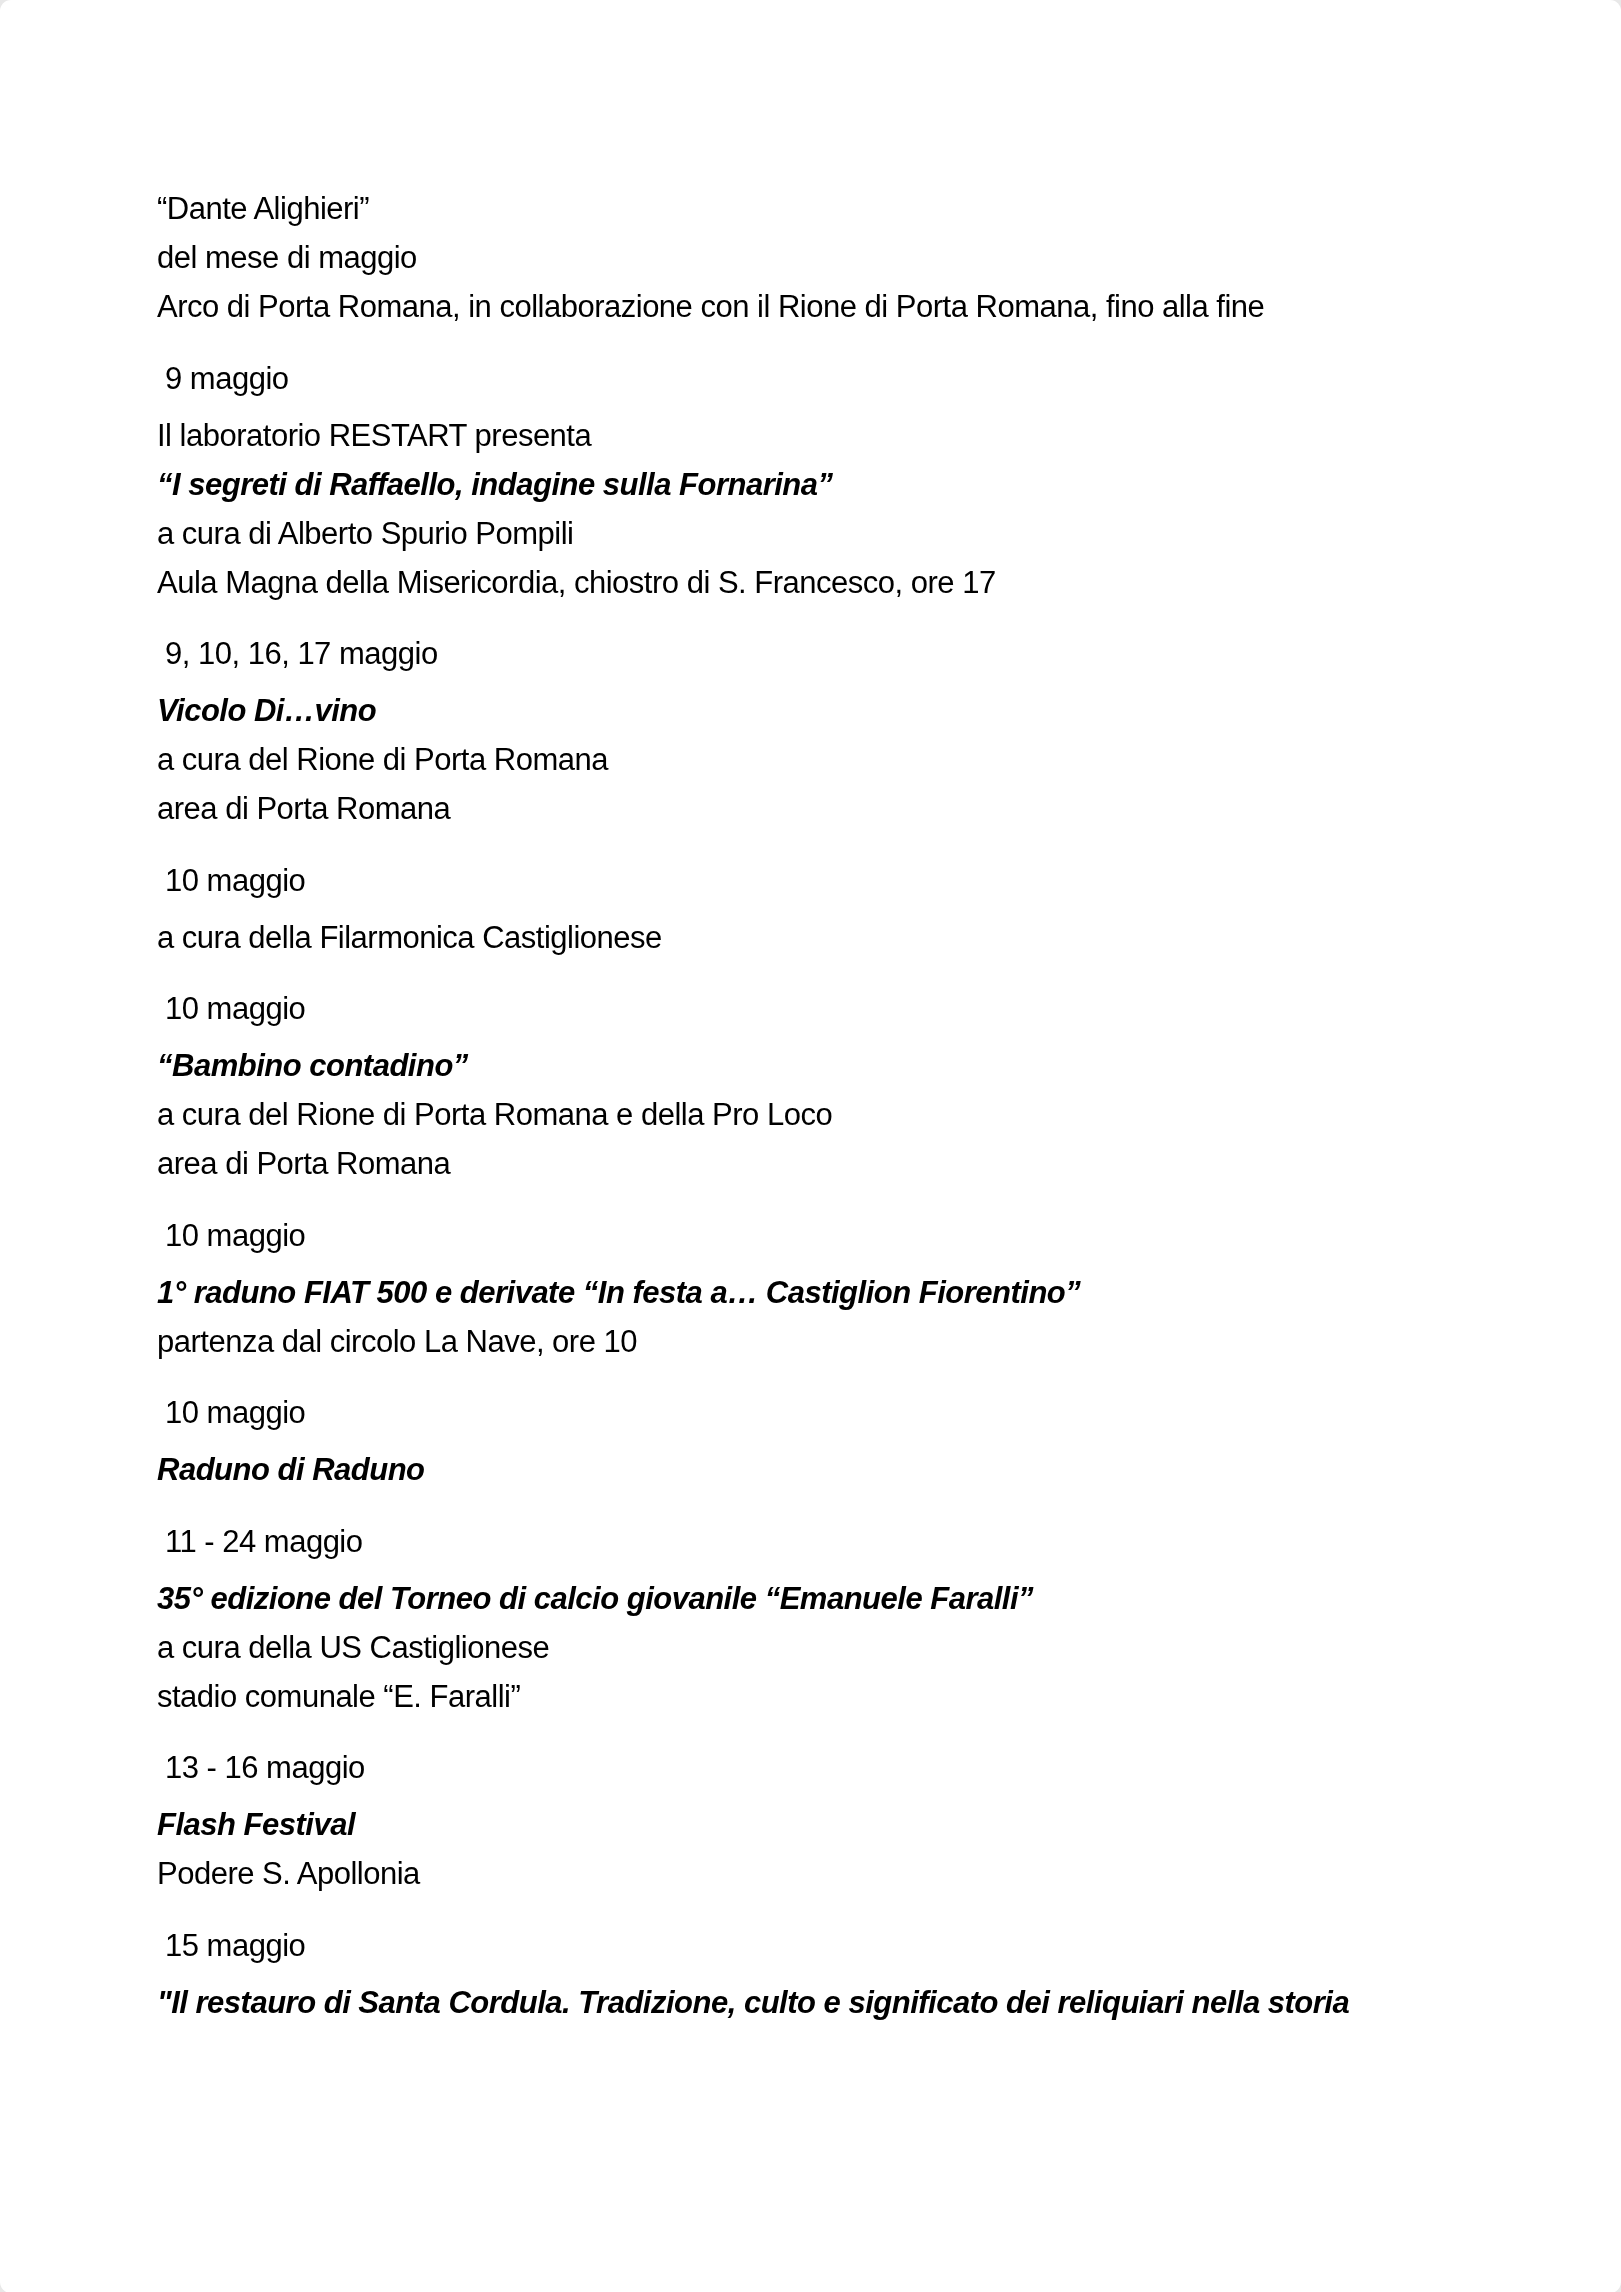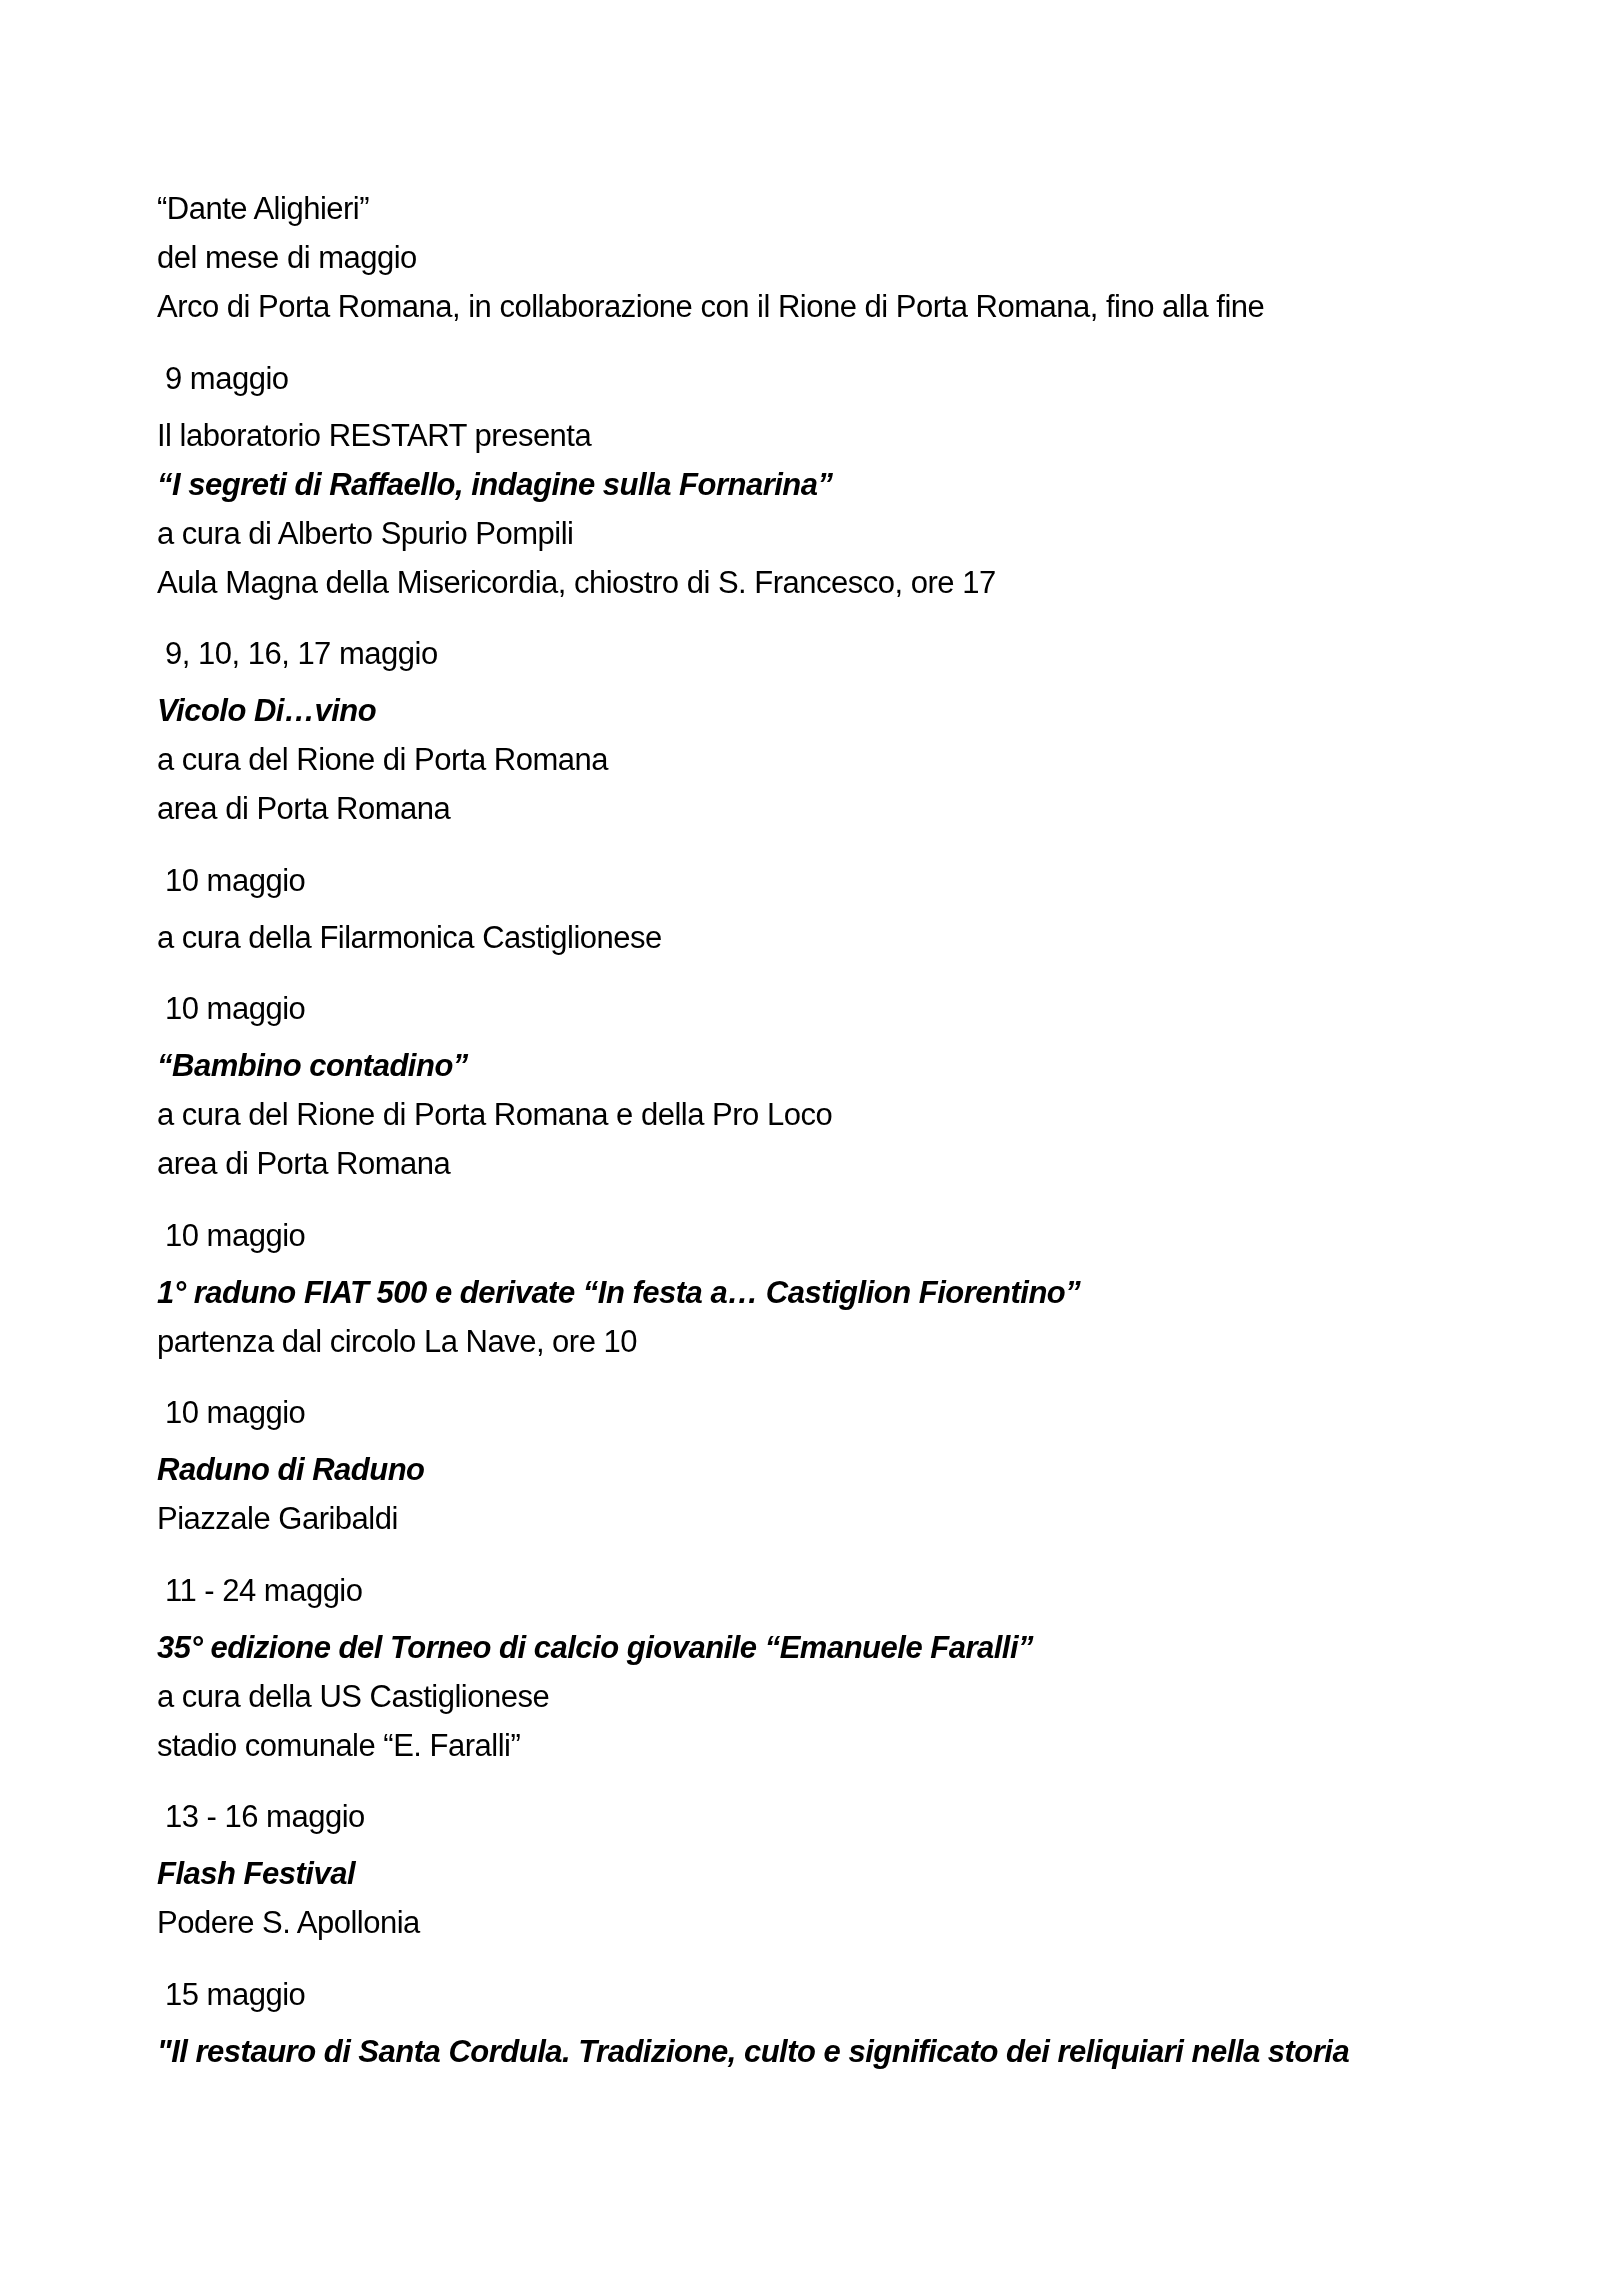--- a/index.html
+++ b/index.html
@@ -9,20 +9,21 @@
   }
   .page {
     position: relative;
     width: 1621px;
     height: 2293px;
     margin: 0 auto;
     background: #ffffff;
     overflow: hidden;
     font-family: "Liberation Sans", sans-serif;
     color: #000000;
+    border-radius: 11px;
   }
   .content {
     position: absolute;
     top: 184px;
     left: 157px;
     right: 59px;
     font-size: 31px;
     line-height: 49px;
     letter-spacing: -0.5px;
   }
@@ -79,21 +80,20 @@
         <div class="line">area di Porta Romana</div>
       </div>
       <div class="section">
         <div class="date-heading">10 maggio</div>
         <div class="line italic">1° raduno FIAT 500 e derivate “In festa a… Castiglion Fiorentino”</div>
         <div class="line">partenza dal circolo La Nave, ore 10</div>
       </div>
       <div class="section">
         <div class="date-heading">10 maggio</div>
         <div class="line italic">Raduno di Raduno</div>
-        <div class="line">Piazzale Garibaldi</div>
       </div>
       <div class="section">
         <div class="date-heading">11 - 24 maggio</div>
         <div class="line italic">35° edizione del Torneo di calcio giovanile “Emanuele Faralli”</div>
         <div class="line">a cura della US Castiglionese</div>
         <div class="line">stadio comunale “E. Faralli”</div>
       </div>
       <div class="section">
         <div class="date-heading">13 - 16 maggio</div>
         <div class="line italic">Flash Festival</div>

